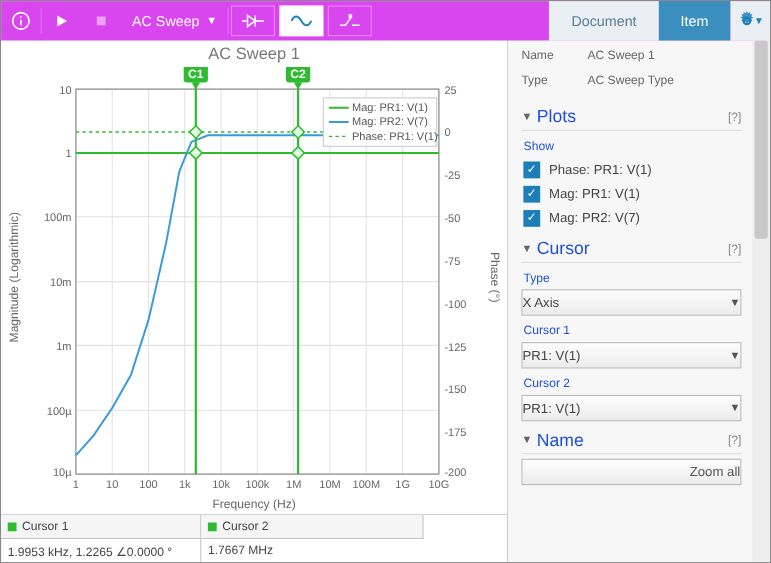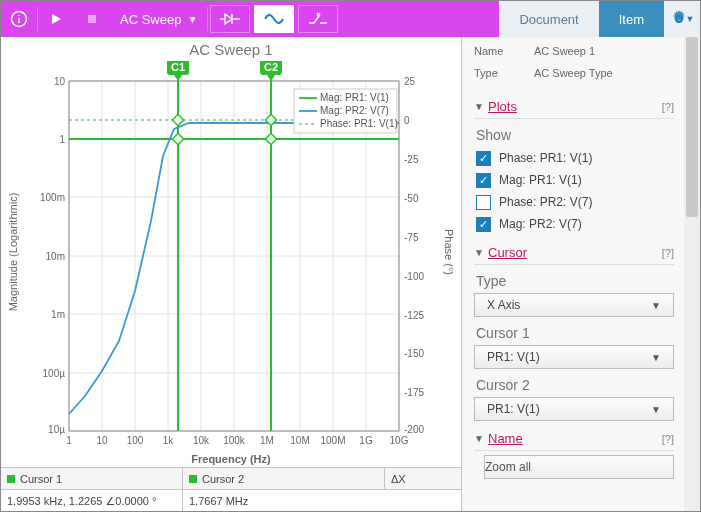--- a/index.html
+++ b/index.html
@@ -37,37 +37,37 @@
 
   .right { flex: 1; background: #f7f7f7; display: flex; }
   .panel { flex: 1; padding: 8px 10px 8px 12px; overflow-y: auto; }
   .scrollbar { width: 16px; background: #eee; position: relative; }
   .scroll-thumb { position: absolute; top: 0; left: 2px; right: 2px; height: 180px; background: #c8c8c8; border-radius: 2px; }
 
   .prop-row { display: flex; align-items: flex-start; height: 22px; font-size: 11px; color: #666; }
   .prop-label { width: 60px; }
   .sect { display: flex; align-items: center; height: 24px; border-bottom: 1px solid #ddd; margin-top: 6px; cursor: pointer; }
   .sect .tri { font-size: 10px; color: #666; width: 14px; }
-  .sect .title { flex: 1; color: #be185d; font-size: 13px; text-decoration: underline; }
+  .sect .title { flex: 1; color: #1d4ed8; font-size: 16px; }
   .sect .help { color: #888; font-size: 11px; }
-  .sub-label { margin: 8px 0 4px 2px; color: #737373; font-size: 14px; }
+  .sub-label { margin: 8px 0 4px 2px; color: #1d4ed8; font-size: 11px; }
   .chk-row { display: flex; align-items: center; height: 22px; gap: 8px; padding-left: 2px; cursor: pointer; }
   .chk { width: 15px; height: 15px; border: 1px solid #1d7fb8; display: flex; align-items: center; justify-content: center; background: #fff; }
   .chk.checked { background: #1d7fb8; }
   .chk.checked::after { content: "✓"; color: #fff; font-size: 11px; line-height: 1; }
-  .select { height: 24px; background: linear-gradient(#fdfdfd,#ececec); border: 1px solid #bbb; display: flex; align-items: center; padding: 0 12px; font-size: 12px; color: #444; cursor: pointer; justify-content: space-between; }
+  .select { height: 24px; background: linear-gradient(#fdfdfd,#ececec); border: 1px solid #bbb; display: flex; align-items: center; padding: 0 0; font-size: 12px; color: #444; cursor: pointer; justify-content: space-between; }
   .select .dd { font-size: 10px; color: #555; }
-  .zoom-btn { height: 24px; background: linear-gradient(#fdfdfd,#ececec); border: 1px solid #bbb; display: flex; align-items: center; justify-content: flex-start; font-size: 12px; color: #555; cursor: pointer; margin-top: 4px; margin-left: 10px; }
+  .zoom-btn { height: 24px; background: linear-gradient(#fdfdfd,#ececec); border: 1px solid #bbb; display: flex; align-items: center; justify-content: flex-end; font-size: 12px; color: #555; cursor: pointer; margin-top: 4px; }
 
   
   .plot-title { text-align: center; font-size: 15px; color: #777; padding-top: 4px; height: 22px; }
   .axis-label { position: absolute; font-size: 11px; color: #666; }
   .ylab-left { left: 0; top: 50%; transform: translateY(-50%) rotate(-90deg); transform-origin: center; width: 140px; text-align: center; }
   .ylab-right { right: 0; top: 50%; transform: translateY(-50%) rotate(90deg); transform-origin: center; width: 80px; text-align: center; }
-  .xlab { bottom: 2px; left: 0; right: 0; text-align: center; font-weight: bold; }
+  .xlab { bottom: 2px; left: 0; right: 0; text-align: center; }
   svg.plot { position: absolute; left: 38px; top: 24px; }
   .tick { font-size: 10px; fill: #666; }
   .grid { stroke: #e2e2e2; stroke-width: 1; }
   .axis { stroke: #888; stroke-width: 1; }
   .curve-green { stroke: #2fbb2f; stroke-width: 1.8; fill: none; }
   .curve-blue { stroke: #3a99d8; stroke-width: 1.8; fill: none; }
   .curve-green-dash { stroke: #2fbb2f; stroke-width: 1.2; fill: none; stroke-dasharray: 3 3; }
   .cursor-line { stroke: #2fbb2f; stroke-width: 2; }
   .cursor-tag { fill: #2fbb2f; }
   .cursor-text { fill: #fff; font-size: 11px; font-weight: bold; }
@@ -244,23 +244,20 @@
     <div class="cursor-table">
       <div class="ct-row">
         <div class="ct-cell ct-c0">
             <span class="sq"></span>
             <span>Cursor 1</span>
           </div>
         <div class="ct-cell ct-c1">
             <span class="sq"></span>
             <span>Cursor 2</span>
           </div>
-        <div class="ct-cell ct-c2">
-            <span>ΔX</span>
-          </div>
       </div>
       <div class="ct-row">
         <div class="ct-cell ct-c0">1.9953 kHz, 1.2265 ∠0.0000 °</div>
         <div class="ct-cell ct-c2">1.7667 MHz</div>
       </div>
     </div>
   </div>
 
   <div class="right">
     <div class="panel">
@@ -281,24 +278,20 @@
       <div class="sub-label">Show</div>
       <div class="chk-row">
           <span class="chk checked"></span>
           <span>Phase: PR1: V(1)</span>
         </div>
       <div class="chk-row">
           <span class="chk checked"></span>
           <span>Mag: PR1: V(1)</span>
         </div>
       <div class="chk-row">
-          <span class="chk"></span>
-          <span>Phase: PR2: V(7)</span>
-        </div>
-      <div class="chk-row">
           <span class="chk checked"></span>
           <span>Mag: PR2: V(7)</span>
         </div>
 
       <div class="sect">
         <span class="tri">▼</span>
         <span class="title">Cursor</span>
         <span class="help">[?]</span>
       </div>
       <div class="sub-label">Type</div>

